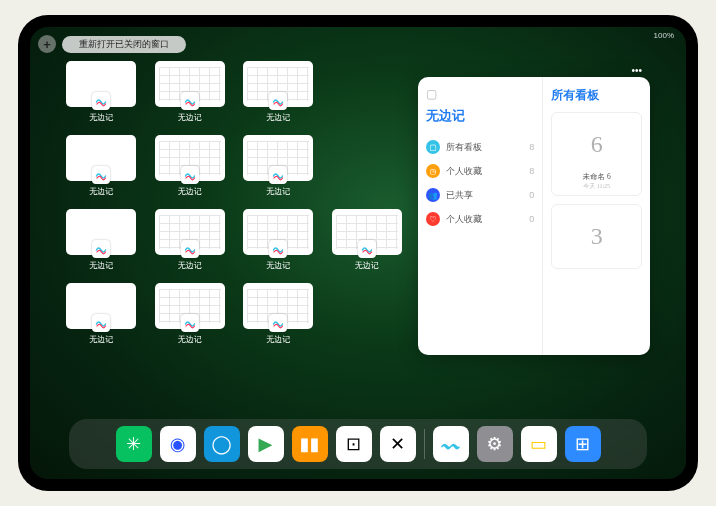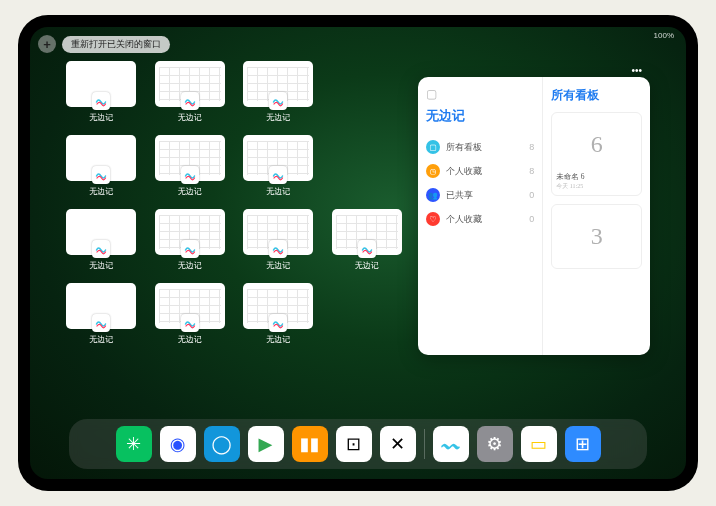--- a/index.html
+++ b/index.html
@@ -21,21 +21,21 @@
     border-radius: 18px;
     background: radial-gradient(ellipse at 55% 40%, #1a5c2e 0%, #0b3a18 35%, #062310 70%, #041608 100%);
     position: relative;
     overflow: hidden;
   }
   
   .status { position:absolute; top:4px; right:12px; color:#fff; font-size:8px; opacity:.8;}
   
   .topbar { position:absolute; top:8px; left:8px; display:flex; gap:6px; align-items:center;}
   .plus-btn { width:18px; height:18px; border-radius:50%; background:rgba(180,180,180,.55); color:#222; display:flex; align-items:center; justify-content:center; font-size:13px; font-weight:bold;}
-  .pill { background:rgba(230,230,230,.85); color:#222; border-radius:10px; padding:2px 9px; font-size:9px;}
+  .pill { background:rgba(230,230,230,.85); color:#222; border-radius:10px; padding:2px 17px; font-size:9px;}
   
   .wingrid { position:absolute; top:34px; left:34px; width:340px; display:grid; grid-template-columns:repeat(4,1fr); gap:12px 14px;}
   .wcell { display:flex; flex-direction:column; align-items:center; gap:3px;}
   .thumb { width:70px; height:46px; background:#fff; border-radius:5px; position:relative; display:flex;}
   .thumb.blank {}
   .thumb.grid::before { content:""; position:absolute; top:6px; left:4px; right:4px; bottom:6px;
     background-image: linear-gradient(#e5e5e5 1px, transparent 1px), linear-gradient(90deg, #e5e5e5 1px, transparent 1px);
     background-size: 10px 8px;}
   .appbadge { position:absolute; bottom:-3px; left:50%; transform:translateX(-50%); width:18px; height:18px; border-radius:4px; background:#fff; box-shadow:0 0 2px rgba(0,0,0,.3); display:flex; align-items:center; justify-content:center;}
   .appbadge svg{ width:12px; height:12px;}
@@ -49,21 +49,21 @@
   .pleft-top { color:#bbb; font-size:12px; margin-bottom:6px;}
   .ptitle { color:#1e7bf0; font-size:13px; font-weight:600; margin-bottom:10px;}
   .prow { display:flex; align-items:center; gap:6px; font-size:9px; color:#555; padding:5px 0;}
   .prow .cnt { margin-left:auto; color:#bbb;}
   .circ{width:14px;height:14px;border-radius:50%;display:flex;align-items:center;justify-content:center;color:#fff;font-size:8px;}
   .c1{background:#34c2e6;} .c2{background:#ff9f0a;} .c3{background:#2d55ff;} .c4{background:#ff3b30;}
   .pright { width:46%; padding:10px 8px; display:flex; flex-direction:column;}
   .prtitle{ color:#1e7bf0; font-size:12px; font-weight:600; margin-bottom:8px;}
   .board { background:#fff; border:1px solid #eee; border-radius:6px; padding:4px; margin-bottom:8px;}
   .bimg { height:55px; display:flex; align-items:center; justify-content:center; font-size:24px; color:#b0b0b0; font-family: cursive;}
-  .bmeta { text-align:left; font-size:7.5px; color:#555;font-family:Liberation Serif, serif;}
+  .bmeta { text-align:center; font-size:7.5px; color:#555;font-family:Liberation Serif, serif;}
   .bmeta small{color:#bbb; font-size:6px; display:block;}
 
   
   .dock { position:absolute; bottom:10px; left:6%; right:6%; height:50px; background:rgba(120,120,120,.25); backdrop-filter:blur(6px); border-radius:18px; display:flex; align-items:center; justify-content:center; gap:8px; padding:0 10px;}
   .dapp { width:36px; height:36px; border-radius:8px; display:flex; align-items:center; justify-content:center; font-size:18px;}
   .divider{width:1px;height:30px;background:rgba(255,255,255,.25);}
 </style>
 </head>
 <body>
 

